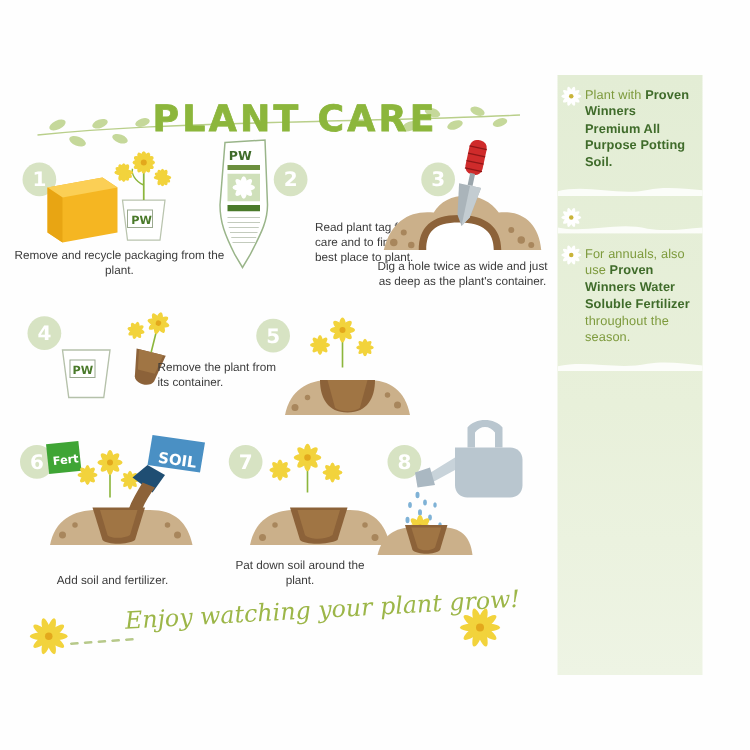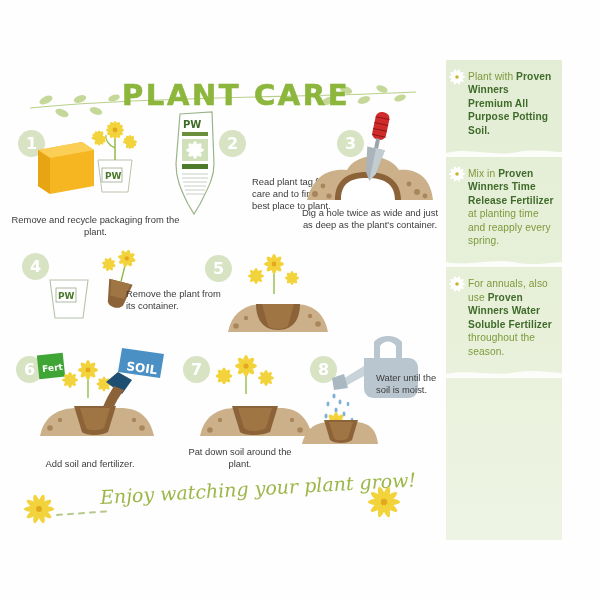--- a/index.html
+++ b/index.html
@@ -114,21 +114,21 @@
         <ellipse rx="7" ry="2.4" transform="rotate(30)"></ellipse>
           <ellipse rx="7" ry="2.4" transform="rotate(90)"></ellipse>
       </g>
     </g>
     <circle cx="79" cy="22" r="2.4" fill="#e3a81c"></circle>
 
     <path d="M2 42 L46 34 L58 42 L58 78 L14 86 L2 78 Z" fill="#f5b622"></path>
     <path d="M2 42 L46 34 L58 42 L14 50 Z" fill="#fbcf55"></path>
     <path d="M14 50 L14 86 L2 78 L2 42 Z" fill="#e8a513"></path>
   </svg>
-  <div class="step-text center" style="left:8px;top:214px;width:175px;text-align:center;">Remove and recycle packaging from the plant.</div>
+  <div class="step-text center" style="left:8px;top:198px;width:175px;text-align:center;">Remove and recycle packaging from the plant.</div>
 
   <div class="step-num" style="left:219px;top:130px;">2</div>
   <svg class="art" style="left:168px;top:108px;" width="56" height="110">
     <path d="M12 6 L44 4 L46 56 C46 70, 40 80, 32 96 L26 106 L20 96 C12 80, 8 70, 8 56 Z" fill="#ffffff" stroke="#9ab58a" stroke-width="1.2"></path>
     <text x="15" y="20" font-family="DejaVu Sans" font-size="10" font-weight="bold" fill="#3f6b2a">PW</text>
     <rect x="14" y="24" width="26" height="4" fill="#6c8f3e"></rect>
     <rect x="14" y="31" width="26" height="22" fill="#cfe0ba"></rect>
     <g transform="translate(27,42)" fill="#ffffff">
       <ellipse rx="9" ry="3"></ellipse>
         <ellipse rx="9" ry="3" transform="rotate(45)"></ellipse>
@@ -364,21 +364,20 @@
           <ellipse rx="10" ry="3.2" transform="rotate(135)"></ellipse>
       </g>
       <circle cx="6" cy="6" r="2.4" fill="#e3a81c"></circle>
     </g>
   </svg>
   <svg class="art" style="left:300px;top:398px;" width="80" height="50">
     <path d="M2 46 C6 30, 16 24, 30 24 L54 24 C68 24, 76 30, 78 46 Z" fill="#cbb08a"></path>
     <path d="M24 22 L58 22 L52 42 C48 46, 34 46, 30 42 Z" fill="#8c6239"></path>
     <path d="M29 24 L53 24 L48 40 C45 43, 36 43, 34 40 Z" fill="#a07544"></path>
   </svg>
-  <div class="step-text" style="left:376px;top:372px;width:62px;">Water until the soil is moist.</div>
 
   <svg class="dots" viewBox="0 0 60 10">
     <g stroke="#b7c98a" stroke-width="2" stroke-linecap="round">
       <line x1="2" y1="7" x2="7" y2="6.6"></line>
         <line x1="13" y1="6.2" x2="18" y2="5.8"></line>
       <line x1="24" y1="5.4" x2="29" y2="5"></line>
         <line x1="35" y1="4.6" x2="40" y2="4.2"></line>
       <line x1="46" y1="3.8" x2="51" y2="3.4"></line>
     </g>
   </svg>
@@ -434,25 +433,20 @@
       <svg class="daisy" viewBox="0 0 18 18">
         <g fill="#ffffff" transform="translate(9,9)">
           <ellipse rx="8" ry="2.2"></ellipse>
             <ellipse rx="8" ry="2.2" transform="rotate(36)"></ellipse>
           <ellipse rx="8" ry="2.2" transform="rotate(72)"></ellipse>
             <ellipse rx="8" ry="2.2" transform="rotate(108)"></ellipse>
           <ellipse rx="8" ry="2.2" transform="rotate(144)"></ellipse>
         </g>
         <circle cx="9" cy="9" r="1.8" fill="#c9b43a"></circle>
       </svg>
-      <div class="tip-text">
-        <span class="n">Mix in </span>
-        <span class="b">Proven Winners Time Release Fertilizer</span>
-        <span class="n"> at planting time and reapply every spring.</span>
-      </div>
     </div>
 
     <div class="divider">
       <svg width="145" height="10" viewBox="0 0 145 10">
           <path d="M0 5 C24 10, 48 0, 72 6 C96 10, 120 1, 145 6 L145 10 L0 10 Z" fill="#ffffff" opacity=".85"></path>
         </svg>
     </div>
 
     <div class="tip">
       <svg class="daisy" viewBox="0 0 18 18">

